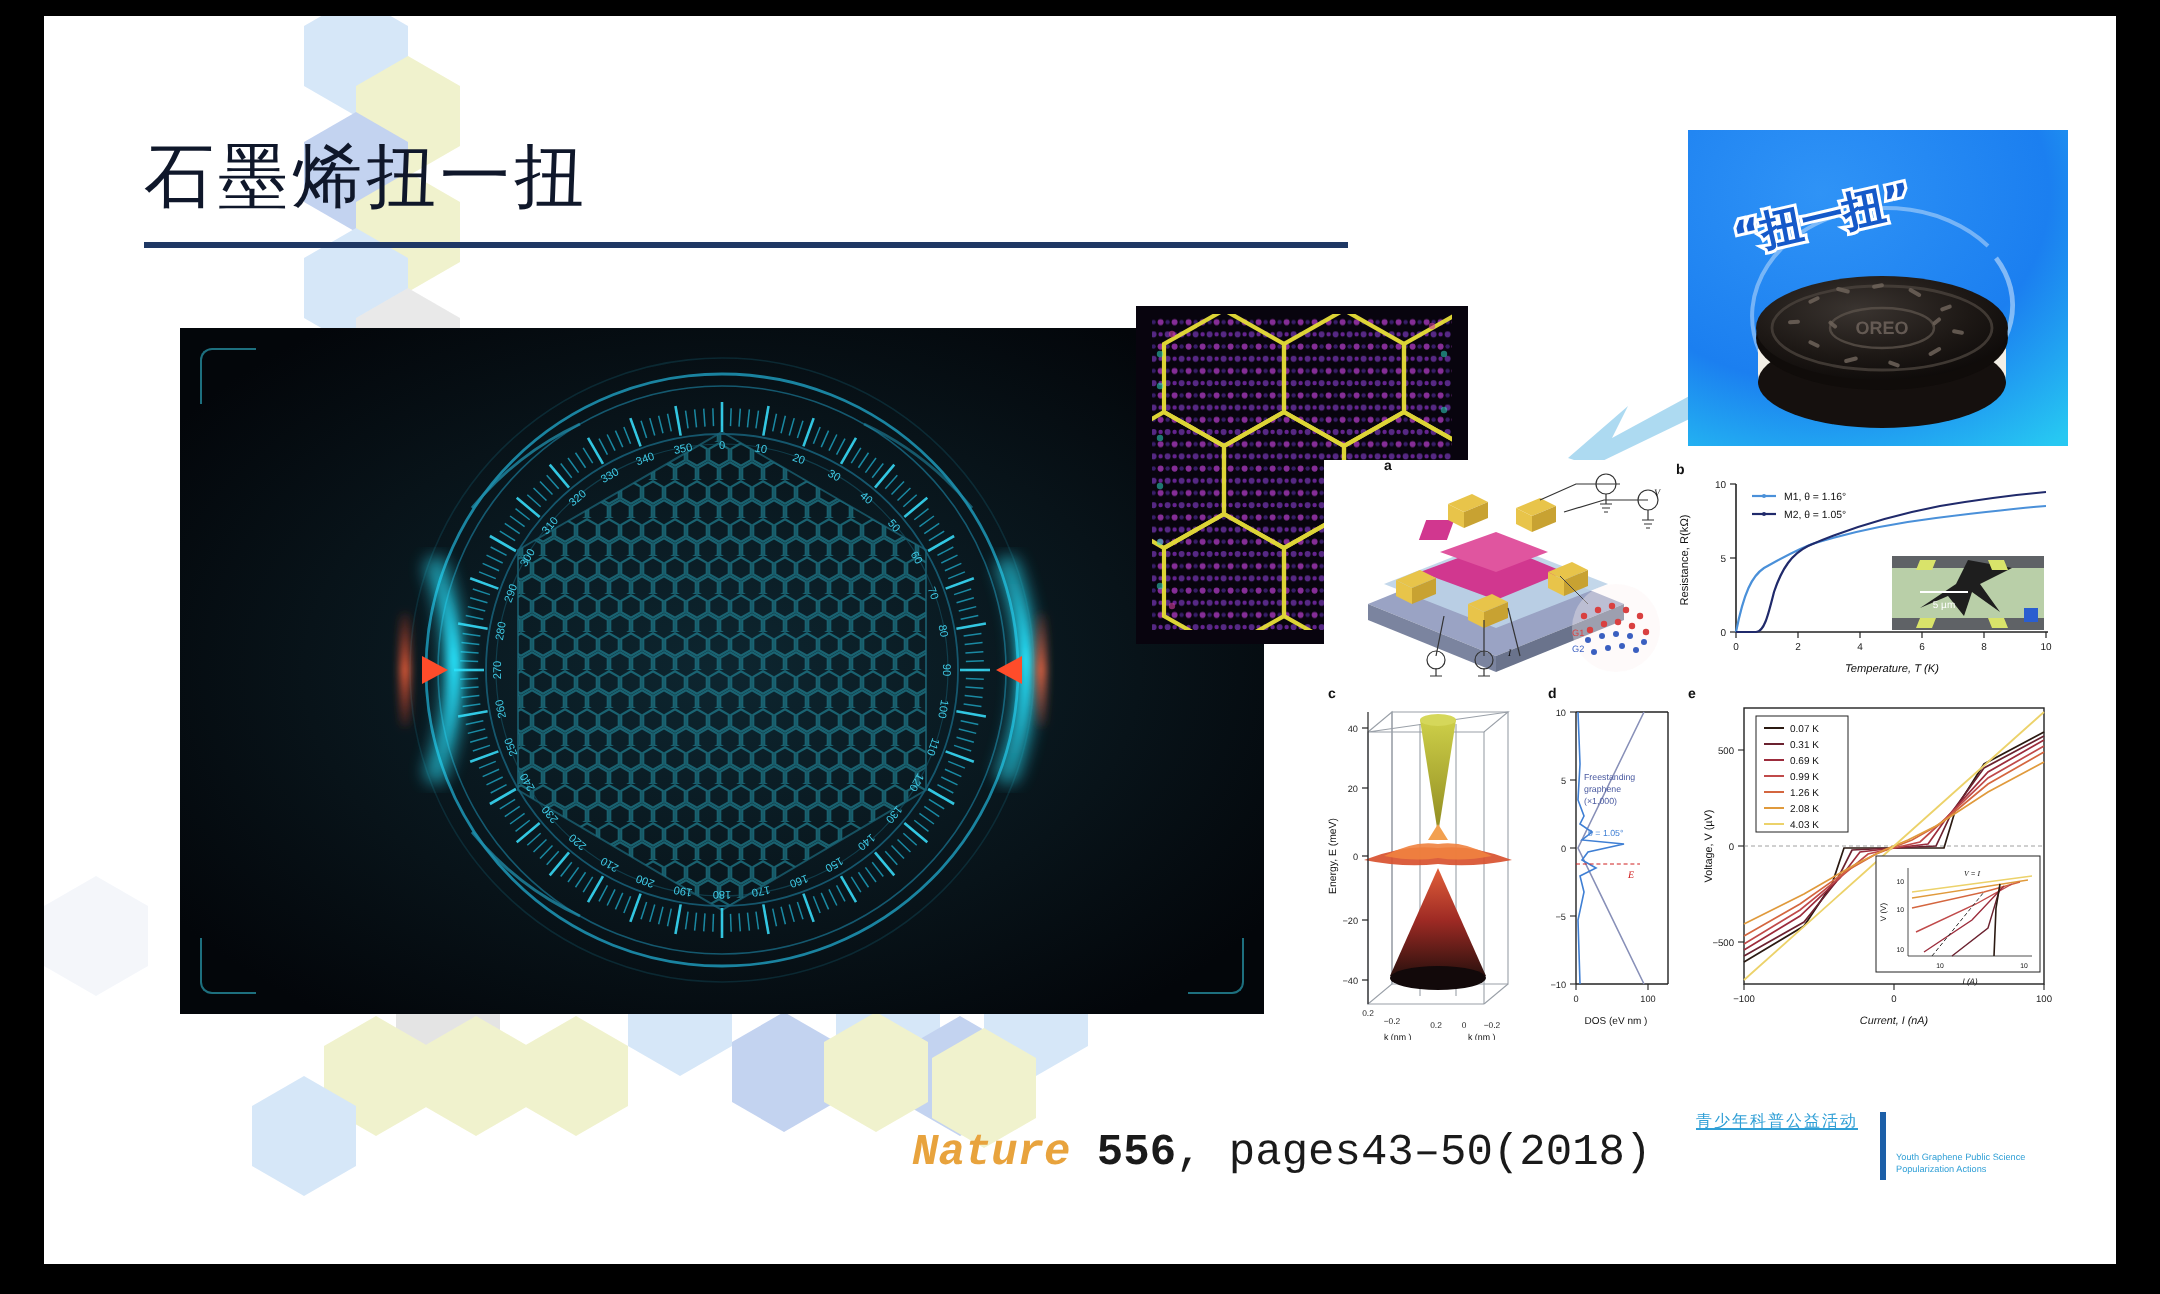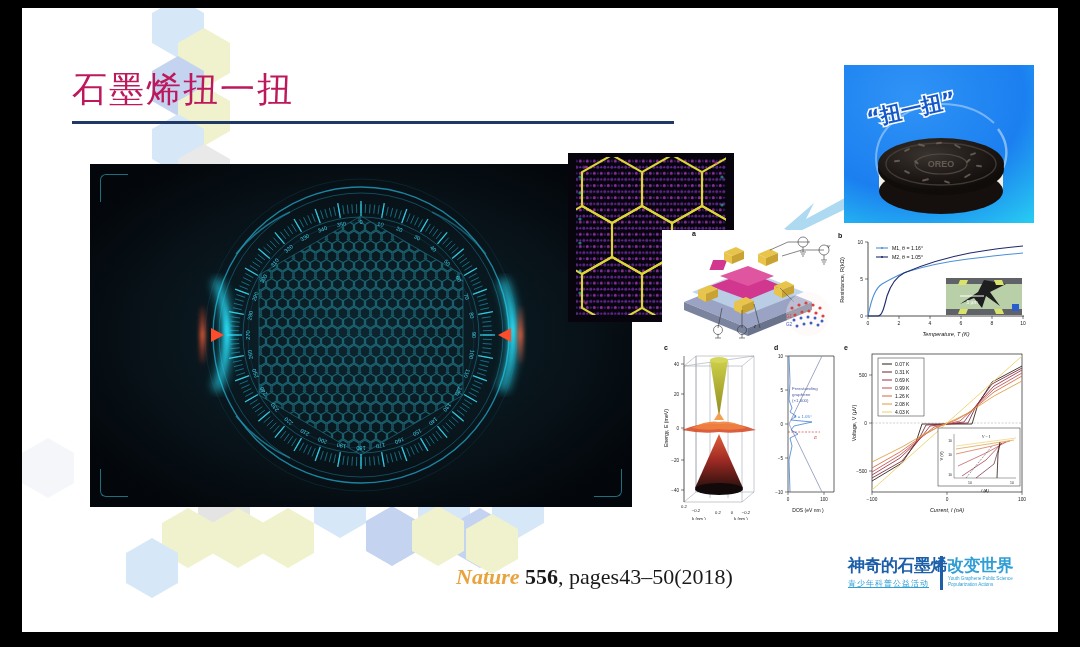--- a/index.html
+++ b/index.html
@@ -23,21 +23,21 @@
   }
 
   
   .hexfield { position: absolute; left: 0; top: 0; width: 100%; height: 100%;
               pointer-events: none; }
 
   
   #title-block { position: absolute; left: 50px; top: 62px; width: 620px; }
   #page-title {
     font-family: "DejaVu Serif", "Liberation Serif", serif;
-    font-size: 35px; color: #be185d; letter-spacing: 2px;
+    font-size: 35px; color: #0f172a; letter-spacing: 2px;
     font-weight: 400; line-height: 1.1; white-space: nowrap;
   }
   #title-rule {
     margin-top: 12px; width: 602px; height: 3px;
     background: #1f3864;
   }
 
   
   #hero-image {
     position: absolute; left: 68px; top: 156px;
@@ -103,21 +103,21 @@
   
   #panel-c { position: absolute; left: 0px; top: 112px; width: 110px; height: 178px; }
   
   #panel-d { position: absolute; left: 110px; top: 112px; width: 70px; height: 178px; }
   
   #panel-e { position: absolute; left: 180px; top: 112px; width: 200px; height: 178px; }
 
   
   #citation {
     position: absolute; left: 434px; top: 556px;
-    font-family: Liberation Serif, serif;
+    font-family: Liberation Mono, monospace;
     font-size: 22px; color: #1a1a1a; white-space: nowrap;
   }
   #citation .nature { color: #e8a33d; font-style: italic; font-weight: bold; }
   #citation .vol { font-weight: bold; }
 
   
   #brand-logo {
     position: absolute; left: 826px; top: 546px;
     width: 186px; height: 42px;
   }
@@ -979,23 +979,20 @@
           <text x="14" y="81" font-size="5.4" fill="#111" text-anchor="middle" font-family="Liberation Sans, sans-serif" transform="rotate(-90 14 81)">Voltage, V  (µV)</text>
         </svg>
       </div>
     </div>
 
     <div id="citation">
       <span class="nature">Nature</span><span> </span><span class="vol">556</span><span>, pages43–50(2018)</span>
     </div>
 
     <div id="brand-logo">
-      <div id="brand-main">
-        <span>神奇的</span><span>石墨烯</span><span class="light">改变世界</span>
-      </div>
       <div id="brand-sub-cn">青少年科普公益活动</div>
       <div id="brand-bar"></div>
       <div id="brand-sub-en">
         <div>Youth Graphene Public Science</div>
         <div>Popularization Actions</div>
       </div>
     </div>
 
   </div>
 </div>

